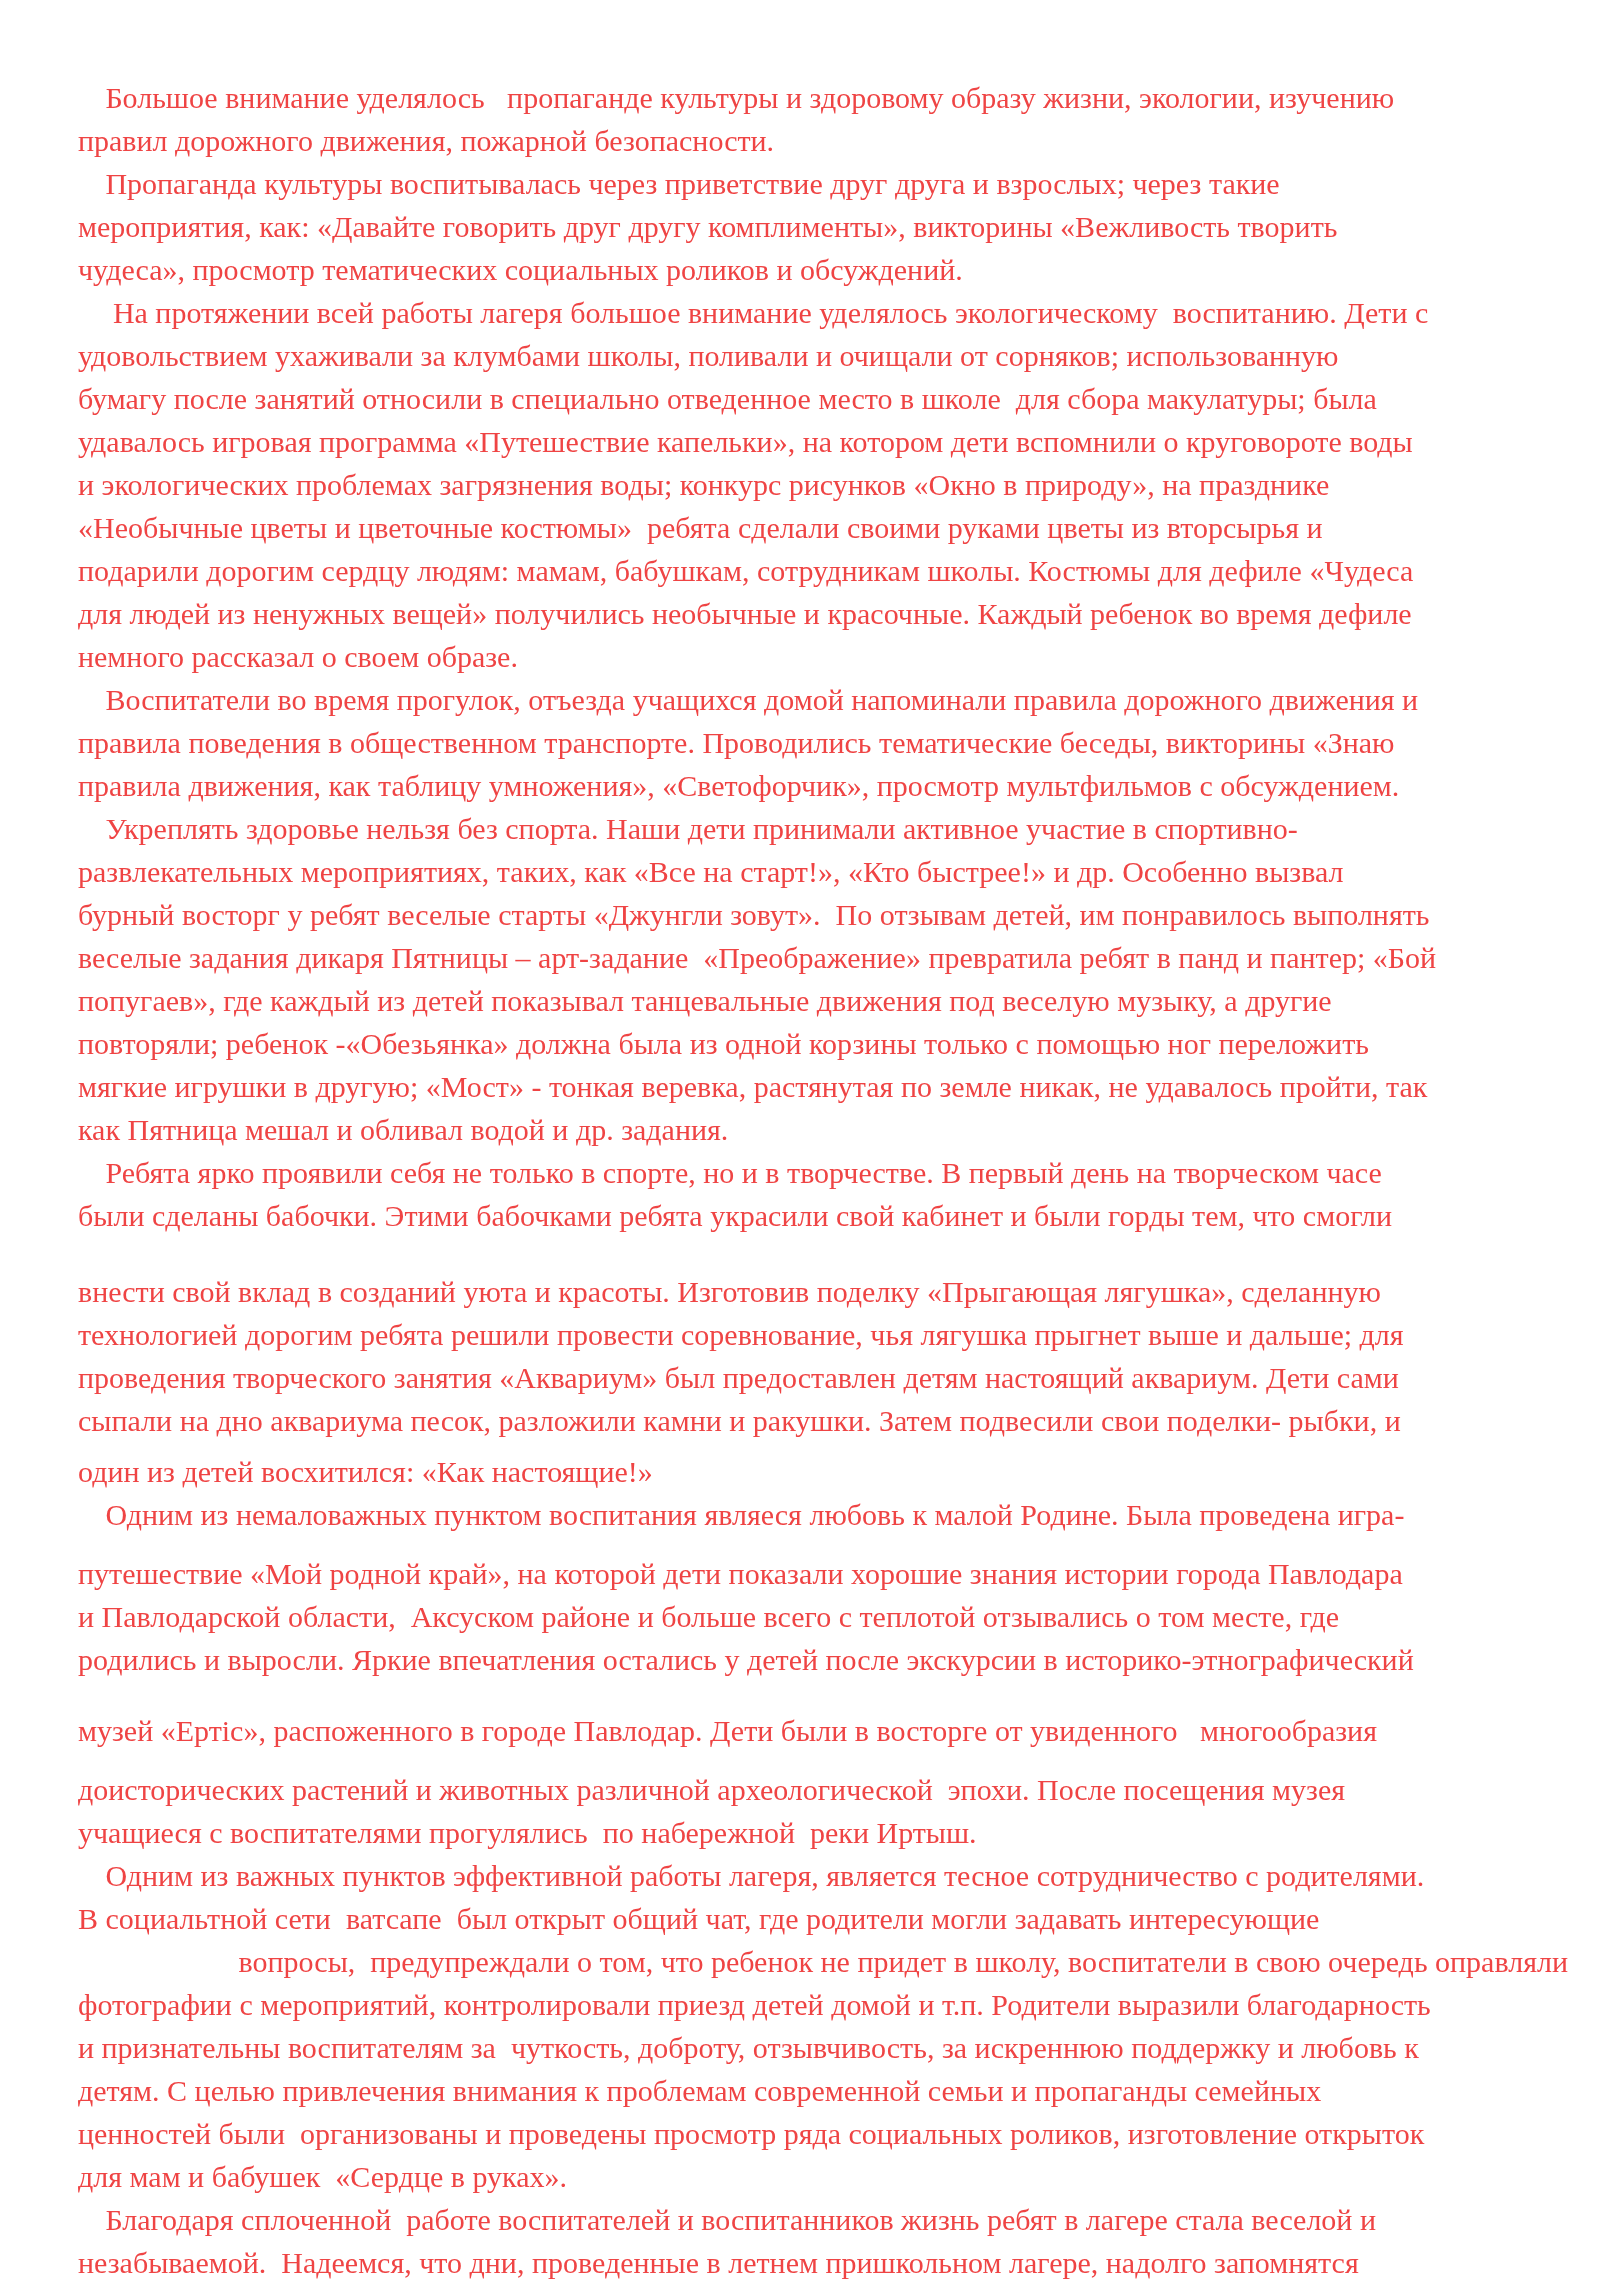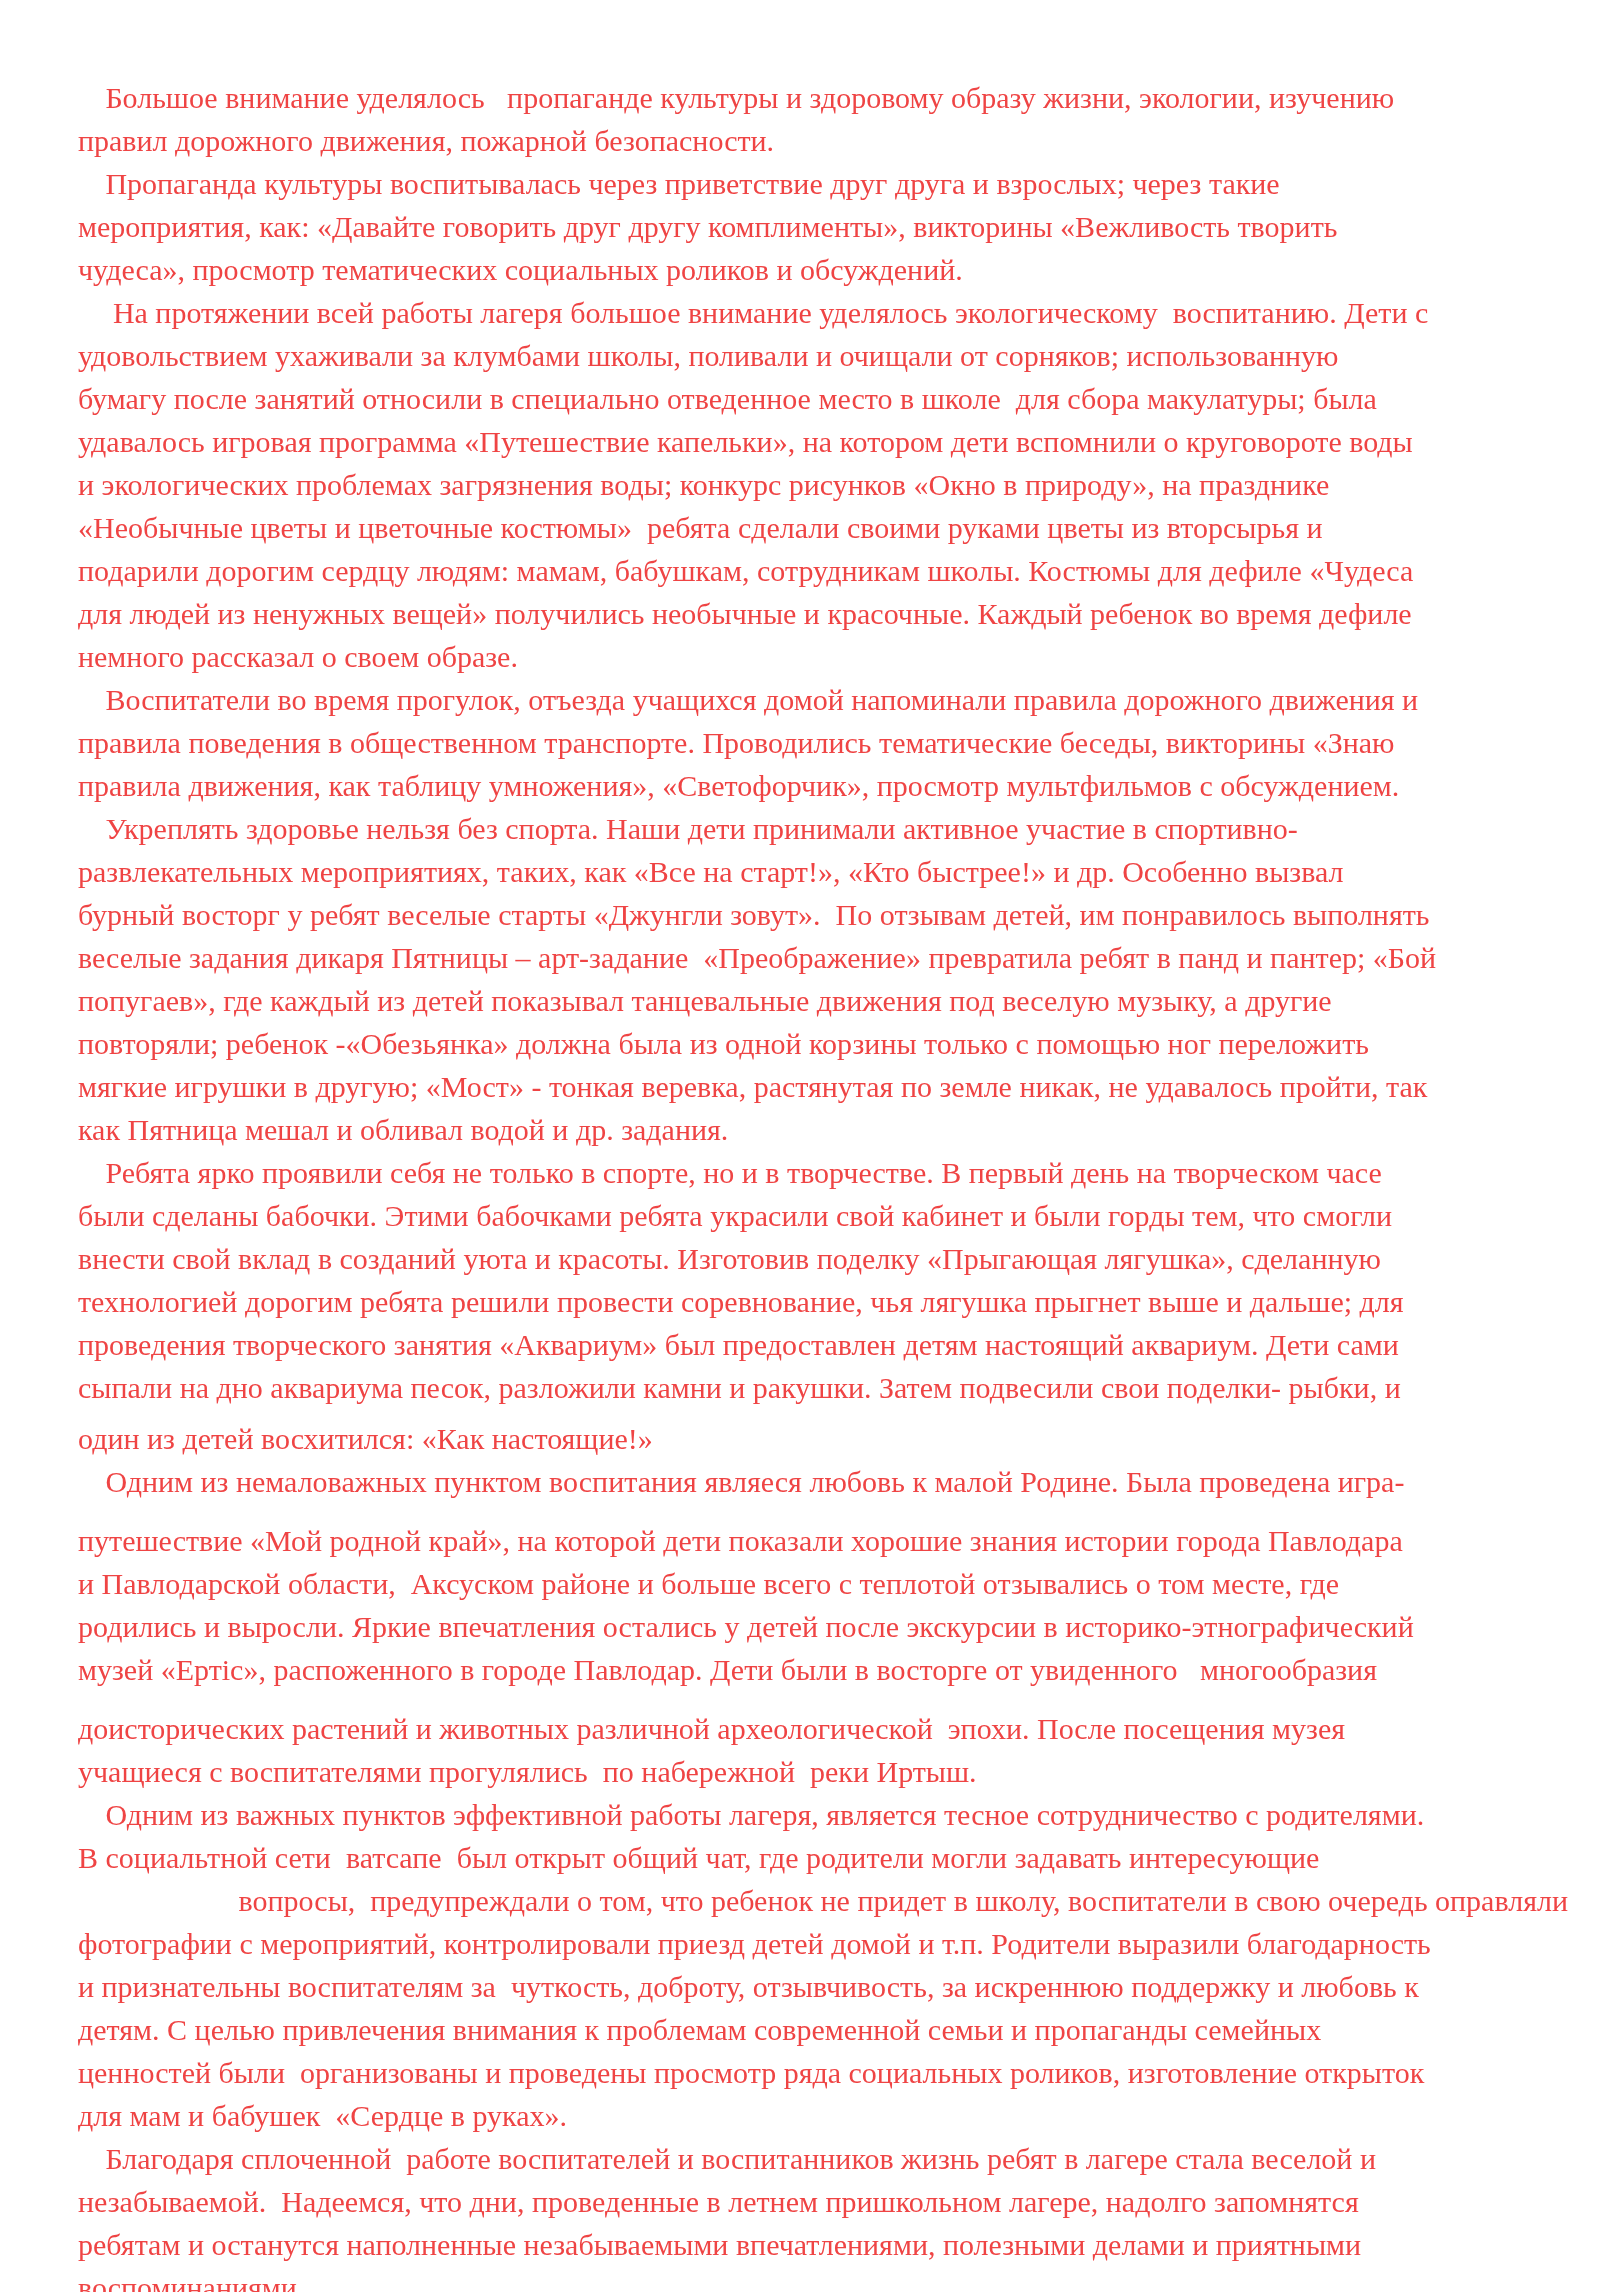--- a/index.html
+++ b/index.html
@@ -49,32 +49,32 @@
       <span class="line" style="display: block;">бурный восторг у ребят веселые старты «Джунгли зовут».  По отзывам детей, им понравилось выполнять</span>
       <span class="line" style="display: block;">веселые задания дикаря Пятницы – арт-задание  «Преображение» превратила ребят в панд и пантер; «Бой</span>
       <span class="line" style="display: block;">попугаев», где каждый из детей показывал танцевальные движения под веселую музыку, а другие</span>
       <span class="line" style="display: block;">повторяли; ребенок -«Обезьянка» должна была из одной корзины только с помощью ног переложить</span>
       <span class="line" style="display: block;">мягкие игрушки в другую; «Мост» - тонкая веревка, растянутая по земле никак, не удавалось пройти, так</span>
       <span class="line" style="display: block;">как Пятница мешал и обливал водой и др. задания.</span>
     </div>
     <div class="para">
       <span class="line first" style="display: block;">Ребята ярко проявили себя не только в спорте, но и в творчестве. В первый день на творческом часе</span>
       <span class="line" style="display: block;">были сделаны бабочки. Этими бабочками ребята украсили свой кабинет и были горды тем, что смогли</span>
-      <span class="line" style="display: block;">внести свой вклад в созданий уюта и красоты. Изготовив поделку «Прыгающая лягушка», сделанную</span>
+      <span class="line" style="display: block; margin-top: 33px;">внести свой вклад в созданий уюта и красоты. Изготовив поделку «Прыгающая лягушка», сделанную</span>
       <span class="line" style="display: block;">технологией дорогим ребята решили провести соревнование, чья лягушка прыгнет выше и дальше; для</span>
       <span class="line" style="display: block;">проведения творческого занятия «Аквариум» был предоставлен детям настоящий аквариум. Дети сами</span>
       <span class="line" style="display: block;">сыпали на дно аквариума песок, разложили камни и ракушки. Затем подвесили свои поделки- рыбки, и</span>
       <span class="line" style="display: block; margin-top: 8px;">один из детей восхитился: «Как настоящие!»</span>
     </div>
     <div class="para">
       <span class="line first" style="display: block;">Одним из немаловажных пунктом воспитания являеся любовь к малой Родине. Была проведена игра-</span>
       <span class="line" style="display: block; margin-top: 16px;">путешествие «Мой родной край», на которой дети показали хорошие знания истории города Павлодара</span>
       <span class="line" style="display: block;">и Павлодарской области,  Аксуском районе и больше всего с теплотой отзывались о том месте, где</span>
       <span class="line" style="display: block;">родились и выросли. Яркие впечатления остались у детей после экскурсии в историко-этнографический</span>
-      <span class="line" style="display: block;">музей «Ертіс», распоженного в городе Павлодар. Дети были в восторге от увиденного   многообразия</span>
+      <span class="line" style="display: block; margin-top: 28px;">музей «Ертіс», распоженного в городе Павлодар. Дети были в восторге от увиденного   многообразия</span>
       <span class="line" style="display: block; margin-top: 16px;">доисторических растений и животных различной археологической  эпохи. После посещения музея</span>
       <span class="line" style="display: block;">учащиеся с воспитателями прогулялись  по набережной  реки Иртыш.</span>
     </div>
     <div class="para">
       <span class="line first" style="display: block;">Одним из важных пунктов эффективной работы лагеря, является тесное сотрудничество с родителями.</span>
       <span class="line" style="display: block;">В социальтной сети  ватсапе  был открыт общий чат, где родители могли задавать интересующие</span>
       <span class="line" style="display: block; text-align: right;">вопросы,  предупреждали о том, что ребенок не придет в школу, воспитатели в свою очередь оправляли</span>
       <span class="line" style="display: block;">фотографии с мероприятий, контролировали приезд детей домой и т.п. Родители выразили благодарность</span>
       <span class="line" style="display: block;">и признательны воспитателям за  чуткость, доброту, отзывчивость, за искреннюю поддержку и любовь к</span>
       <span class="line" style="display: block;">детям. С целью привлечения внимания к проблемам современной семьи и пропаганды семейных</span>

